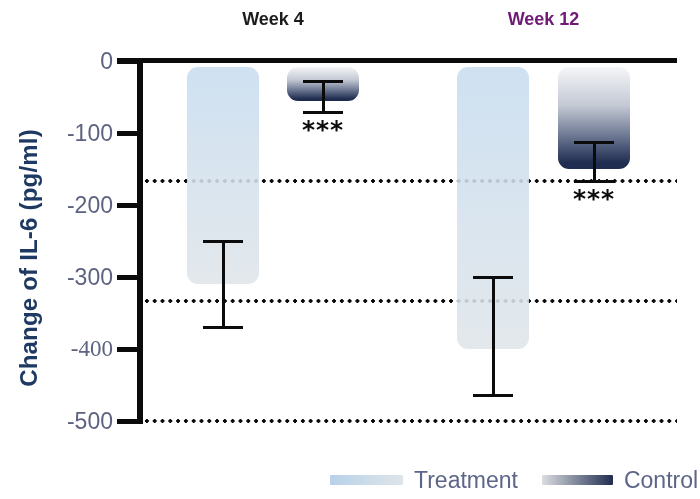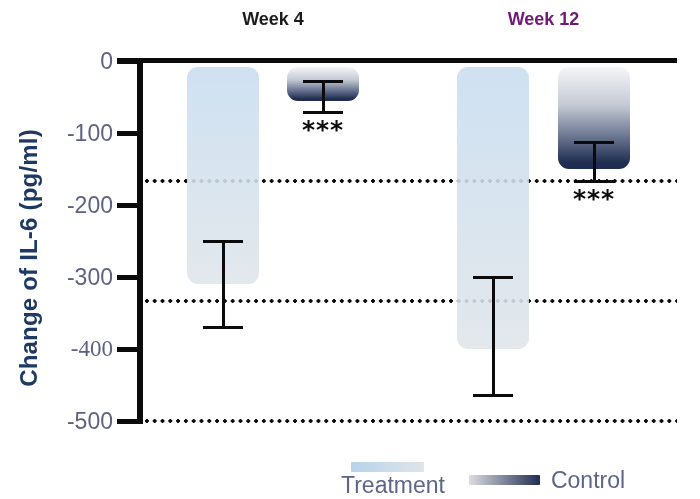--- a/index.html
+++ b/index.html
@@ -76,21 +76,21 @@
       <div class="sig" style="left: 288px; top: 116.84px; width: 70px; color: rgb(11, 11, 11);">***</div>
       <div class="bar" style="left: 558px; top: 67px; width: 72px; height: 102px; background: linear-gradient(rgb(245, 246, 248) 0%, rgb(195, 200, 211) 38%, rgb(107, 118, 145) 68%, rgb(31, 45, 80) 94%);"></div>
       <div class="errbar" style="left: 574px; top: 140.86px; width: 40px; height: 42.6px;">
         <div class="cap" style="top: 0px;"></div>
         <div class="cap" style="bottom: 0px;"></div>
         <div class="stem" style="left: 18.5px;"></div>
       </div>
       <div class="sig" style="left: 559px; top: 185.96px; width: 70px; color: rgb(11, 11, 11);">***</div>
     </div>
   <div class="legend" id="legend">
-      <div class="item" style="margin-right: 24px; flex-direction: column;">
+      <div class="item" style="margin-right: 24px;">
         <div class="swatch" style="width: 73px; background: linear-gradient(90deg, rgb(183, 210, 234), rgb(223, 229, 233));"></div>
         <div class="lbl" style="color: rgb(93, 101, 136);">Treatment</div>
       </div>
       <div class="item" style="margin-right: 8px;">
         <div class="swatch" style="width: 71px; background: linear-gradient(90deg, rgb(220, 221, 225), rgb(31, 45, 80));"></div>
         <div class="lbl" style="color: rgb(93, 101, 136);">Control</div>
       </div>
     </div>
 </div>
 

